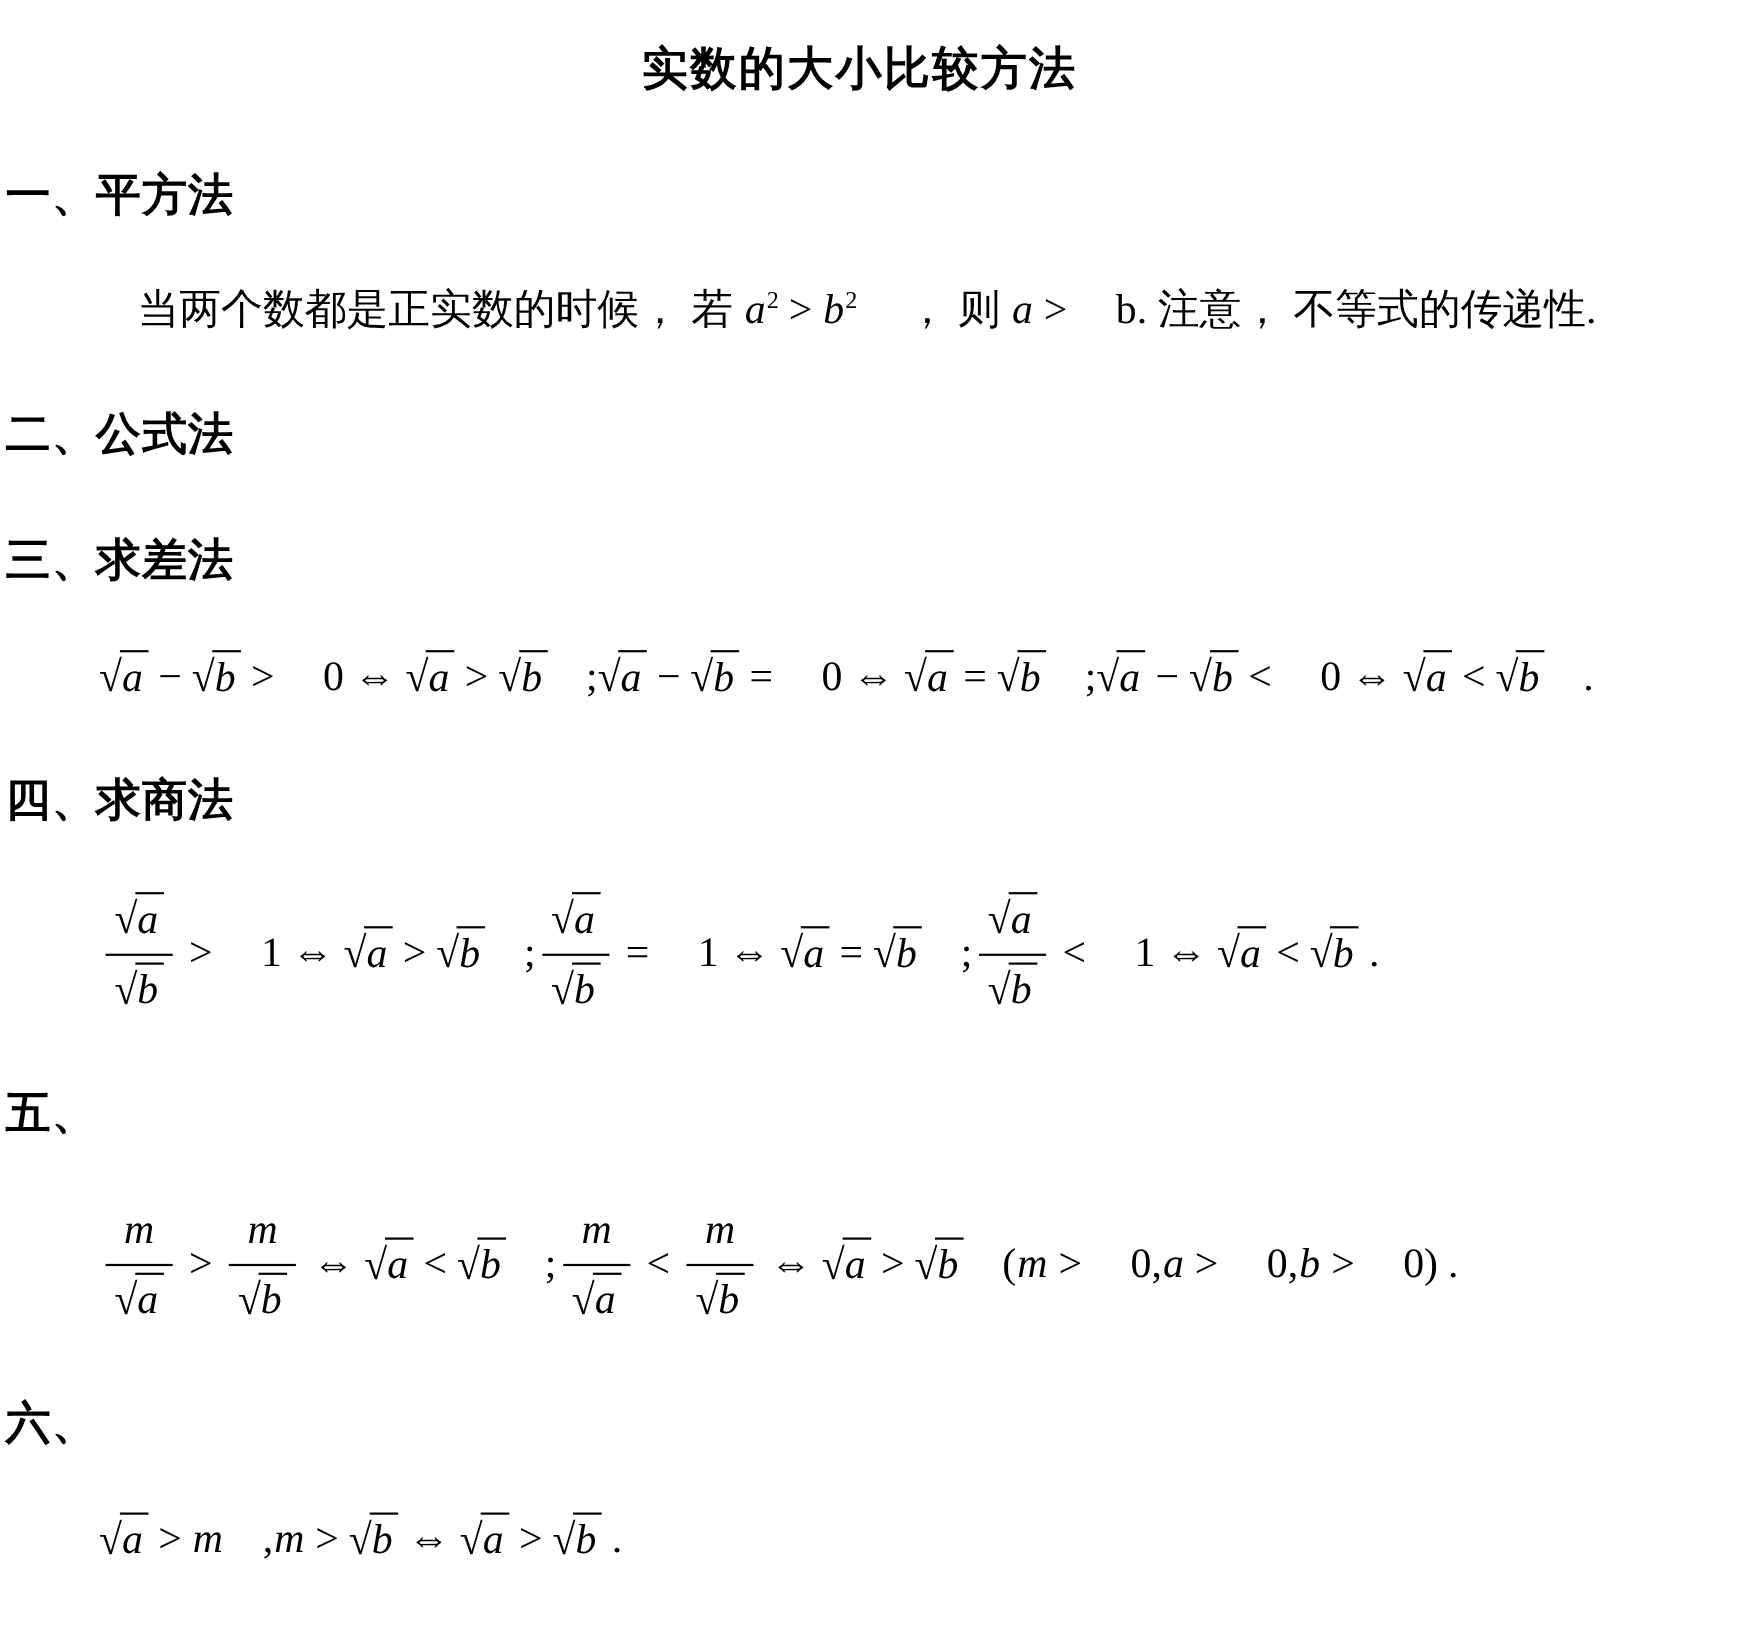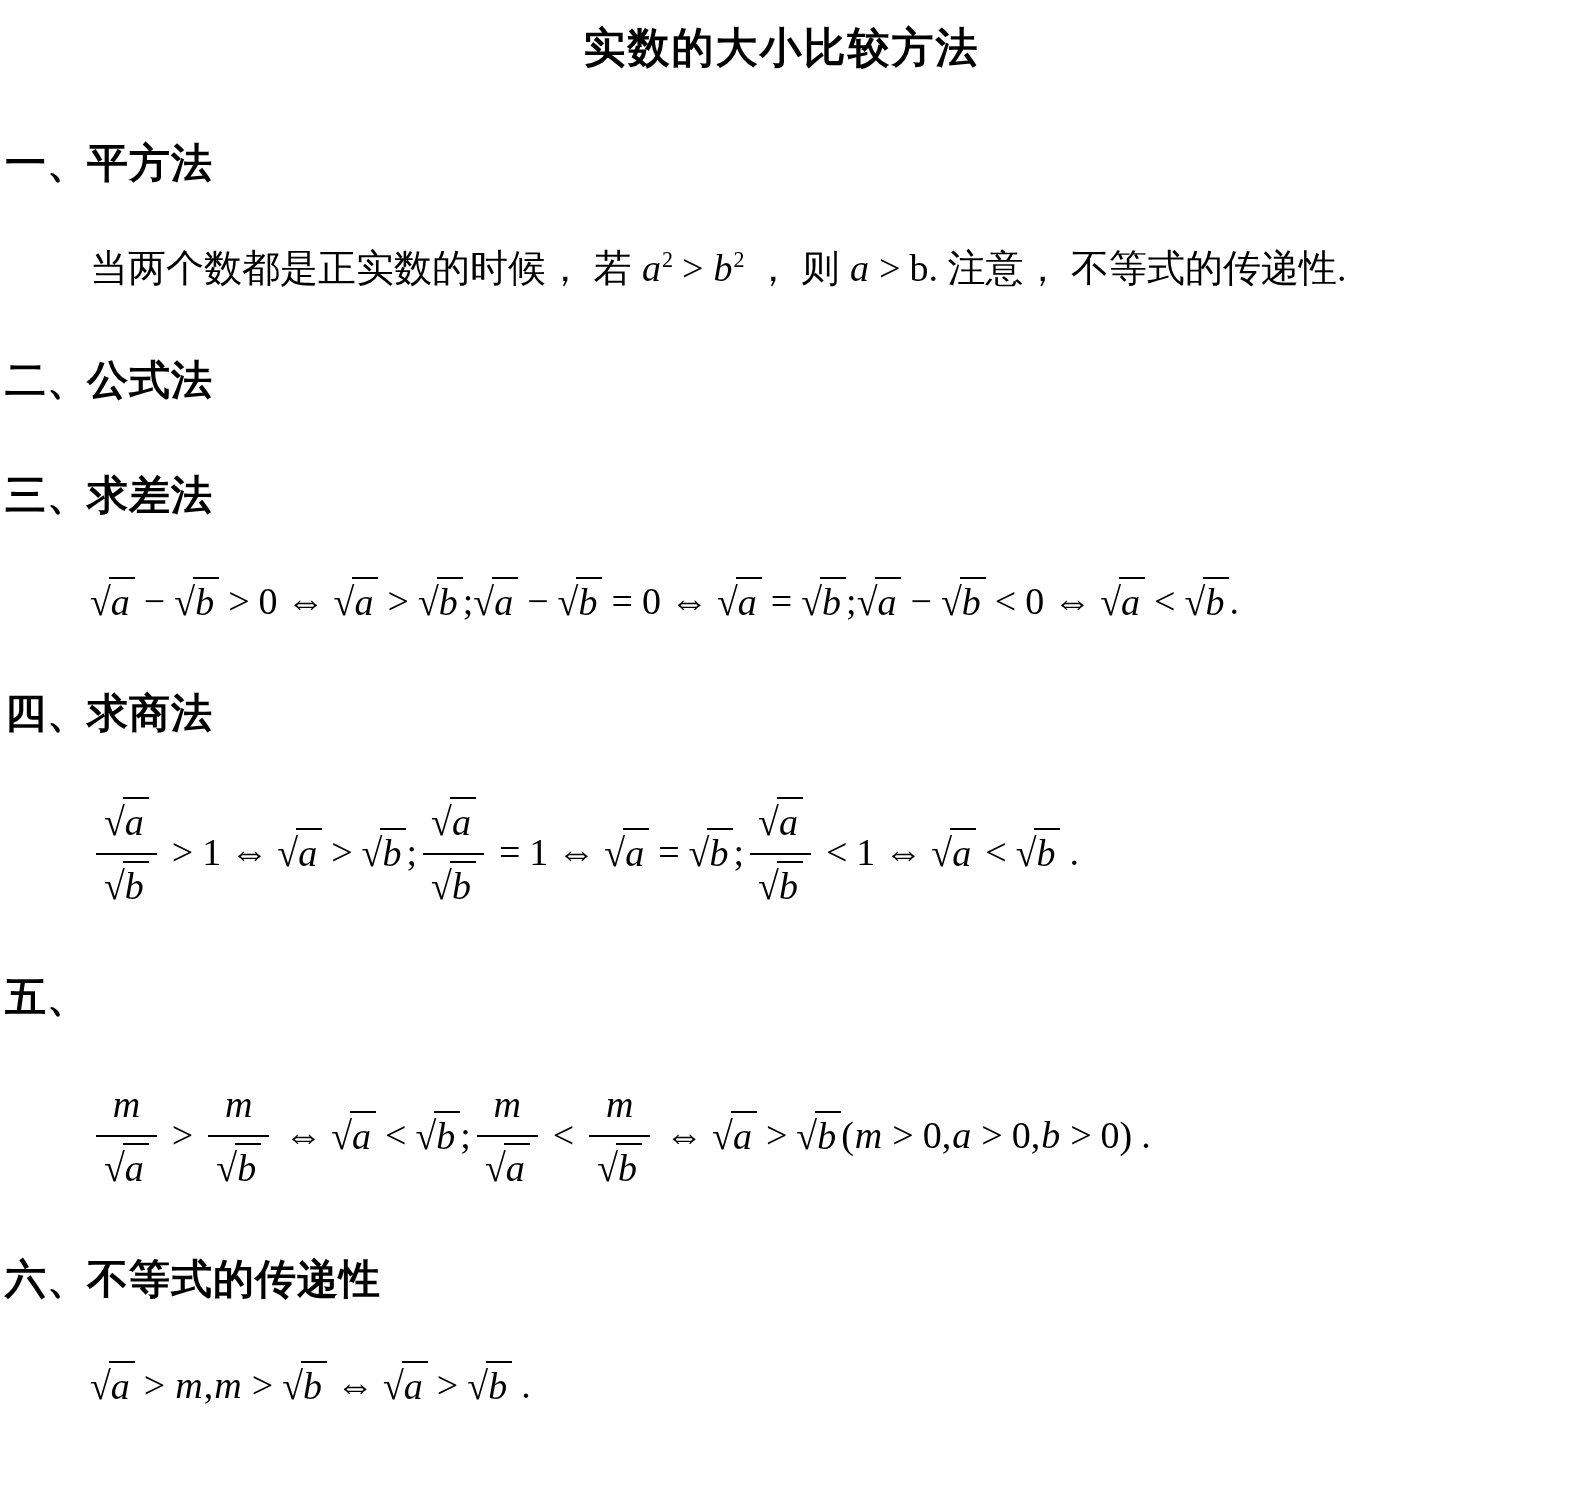--- a/index.html
+++ b/index.html
@@ -9,42 +9,42 @@
     background: #ffffff; color: #000000;
     font-family: "Liberation Serif", "DejaVu Serif", serif;
     overflow: hidden;
   }
   .page { padding: 14px 30px 0 5px; }
 
   .doc-title {
     text-align: center;
     font-size: 42px; font-weight: 700;
     font-family: "DejaVu Sans", "Liberation Sans", sans-serif;
-    margin: 6px 0 0 0;
+    margin: 20px 0 0 0;
     letter-spacing: 2px;
   }
 
   .sec-head {
     display: flex; align-items: baseline;
     font-size: 41px; font-weight: 700;
     font-family: "DejaVu Sans", "Liberation Sans", sans-serif;
     margin-top: 60px;
     letter-spacing: 1px;
   }
   .sec-num { width: 82px; flex: 0 0 82px; }
 
   .sec-body {
     margin: 54px 0 0 85px;
     font-size: 38px;
     line-height: 1.25;
   }
   .prose { display: block; }
   .mathrow { display: flex; align-items: center; flex-wrap: wrap; }
 
-  .rm { font-style: normal; }
+  .rm { font-style: normal; margin-left: 35px; }
   .it { font-style: italic; padding: 0 1px; }
   .op { font-style: normal; margin: 0 9px; }
   sup { font-size: 58%; line-height: 0; }
 
   .sqrt { display: inline-block; white-space: nowrap; font-style: normal; }
   .sqrt .rdx { display: inline-block; transform: scaleY(1.04); }
   .sqrt .rd  { display: inline-block; border-top: 2.5px solid #000; padding: 0 4px 0 1px; margin-left: -2px; }
 
   .frac { display: inline-block; vertical-align: middle; text-align: center; margin: 0 6px; }
   .frac .num { display: block; border-bottom: 2.5px solid #000; padding: 2px 8px 6px; }
@@ -195,21 +195,20 @@
         <span class="it">b</span>
         <span class="op">&gt;</span>
         <span class="rm">0)</span>
         <span class="op">.</span>
       </div>
   </section>
 
   <section class="sec">
     <div class="sec-head">
       <span class="sec-num">六、</span>
-      <span class="sec-title">不等式的传递性</span>
     </div>
     <div class="sec-body mathrow">
         <span class="sqrt"><span class="rdx">√</span><span class="rd"><span class="it">a</span></span></span>
         <span class="op">&gt;</span>
         <span class="it">m</span>
         <span class="rm">,</span>
         <span class="it">m</span>
         <span class="op">&gt;</span>
         <span class="sqrt"><span class="rdx">√</span><span class="rd"><span class="it">b</span></span></span>
         <span class="op">⇔</span>

